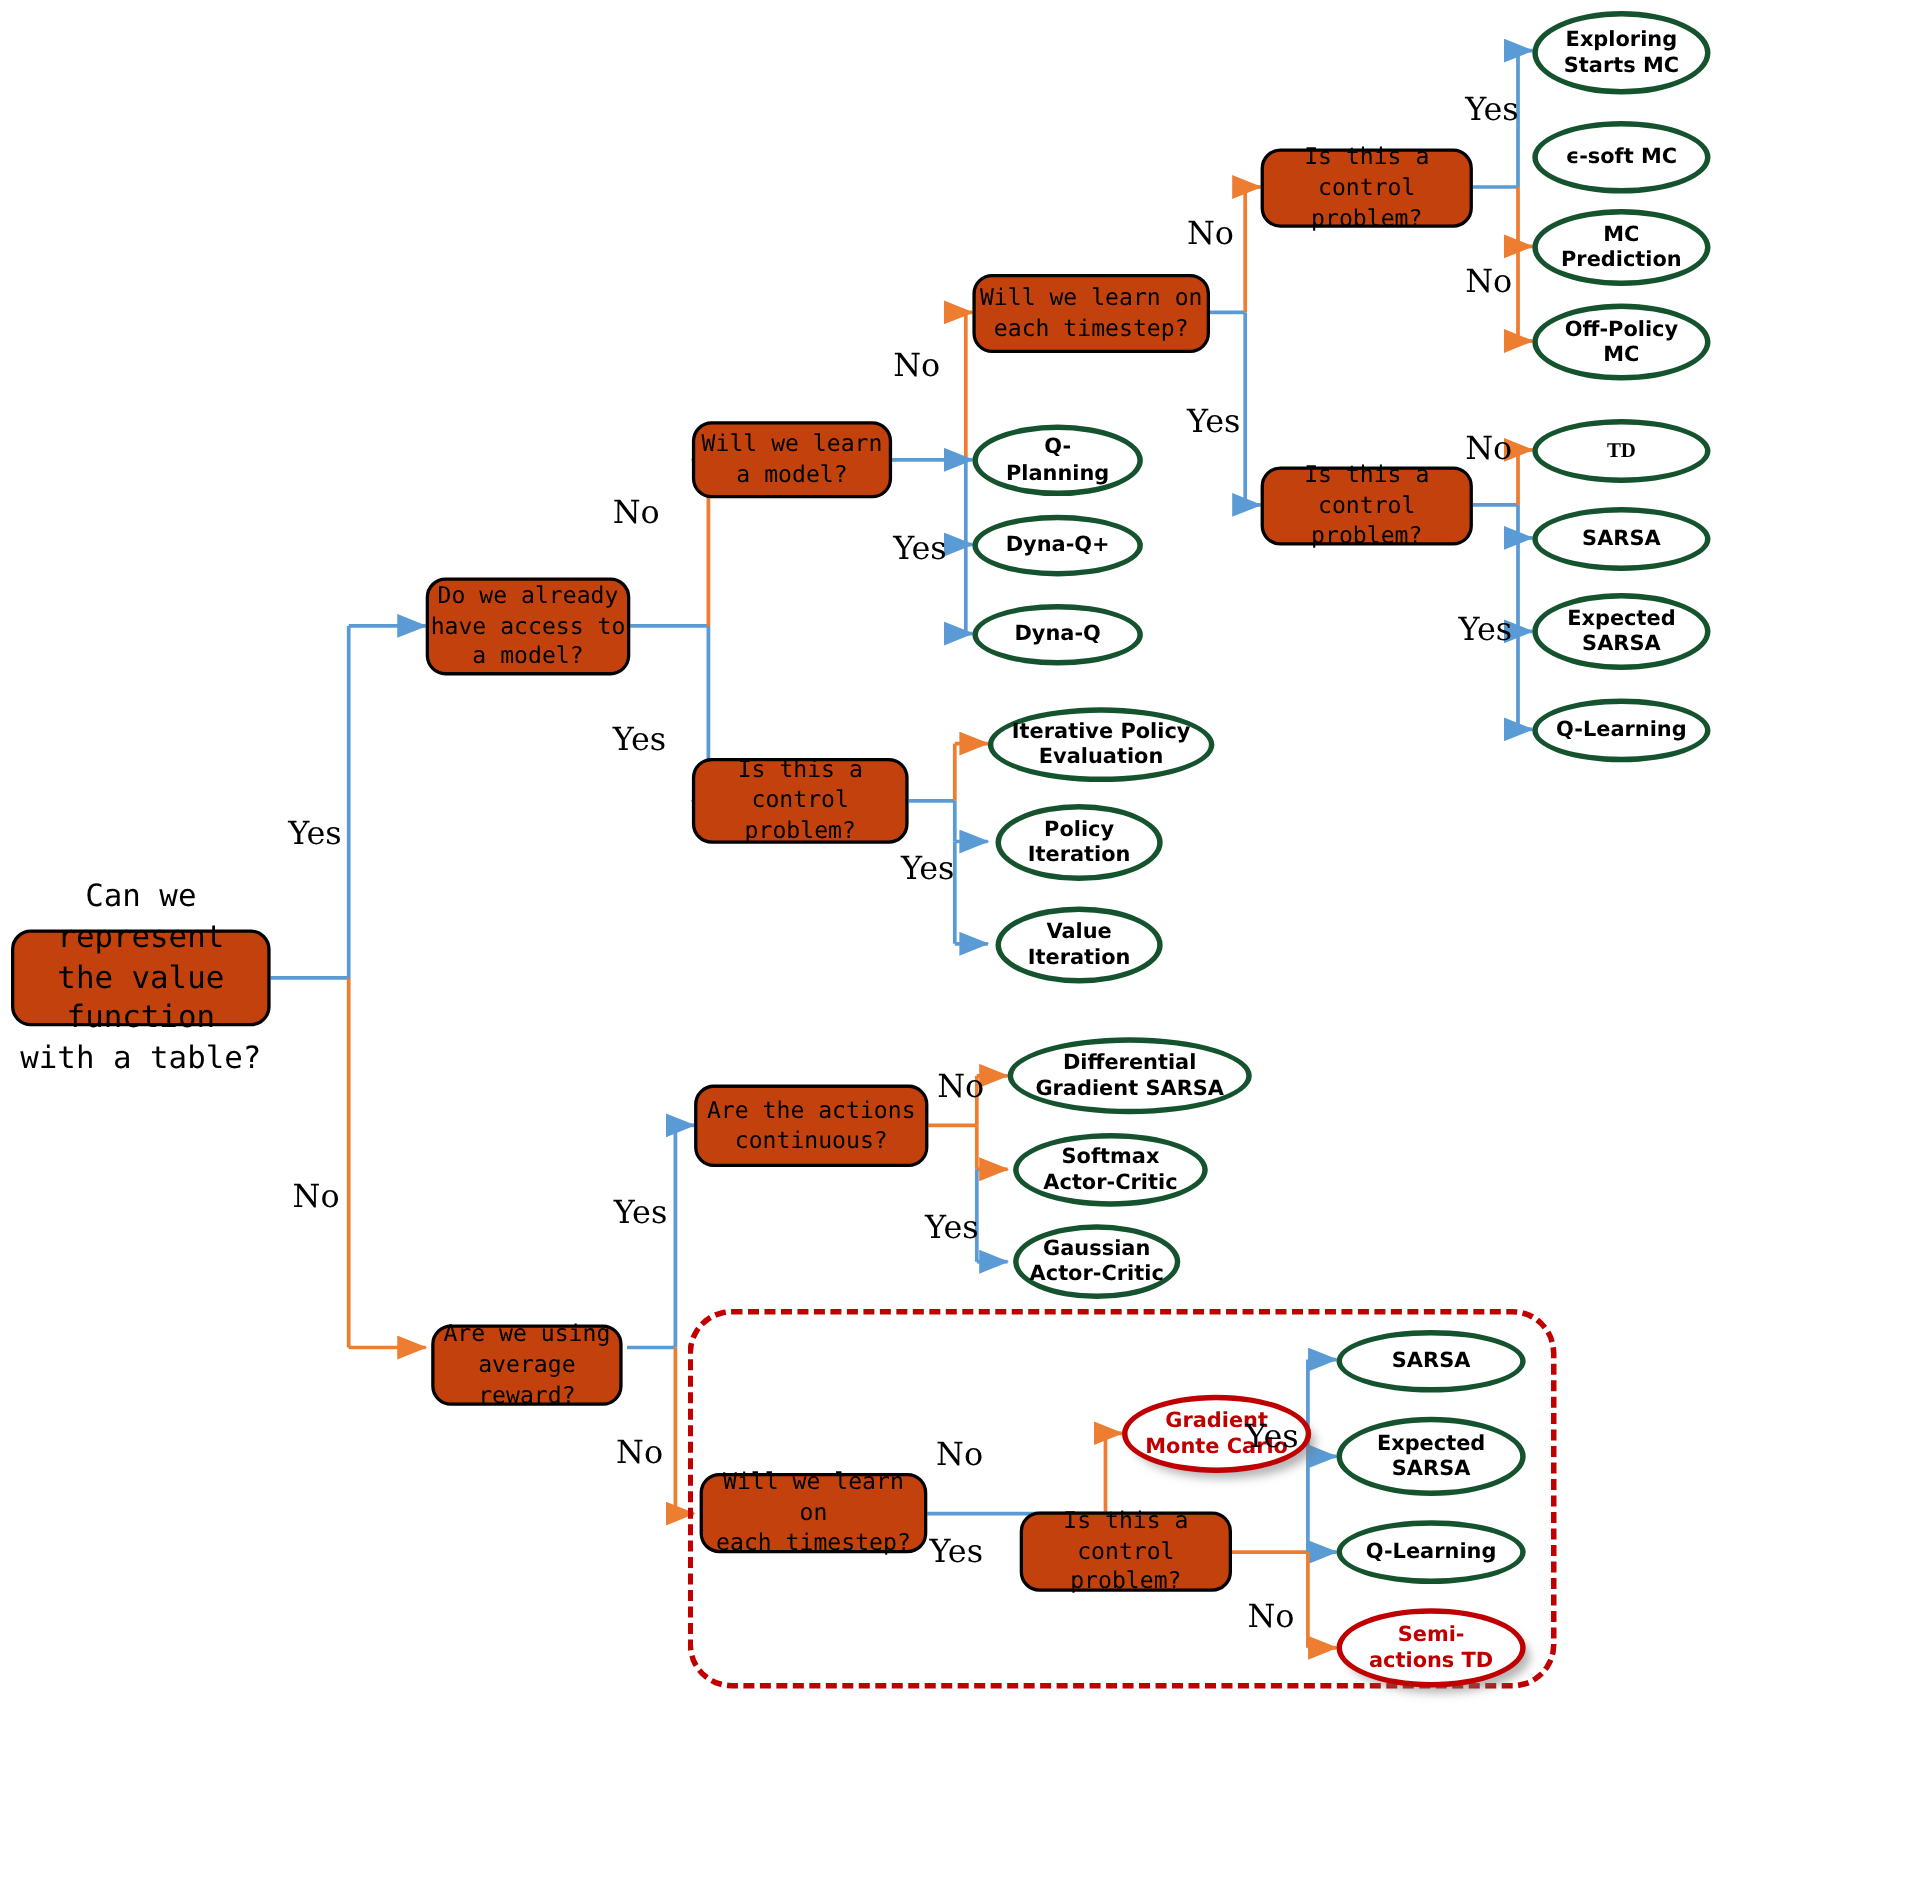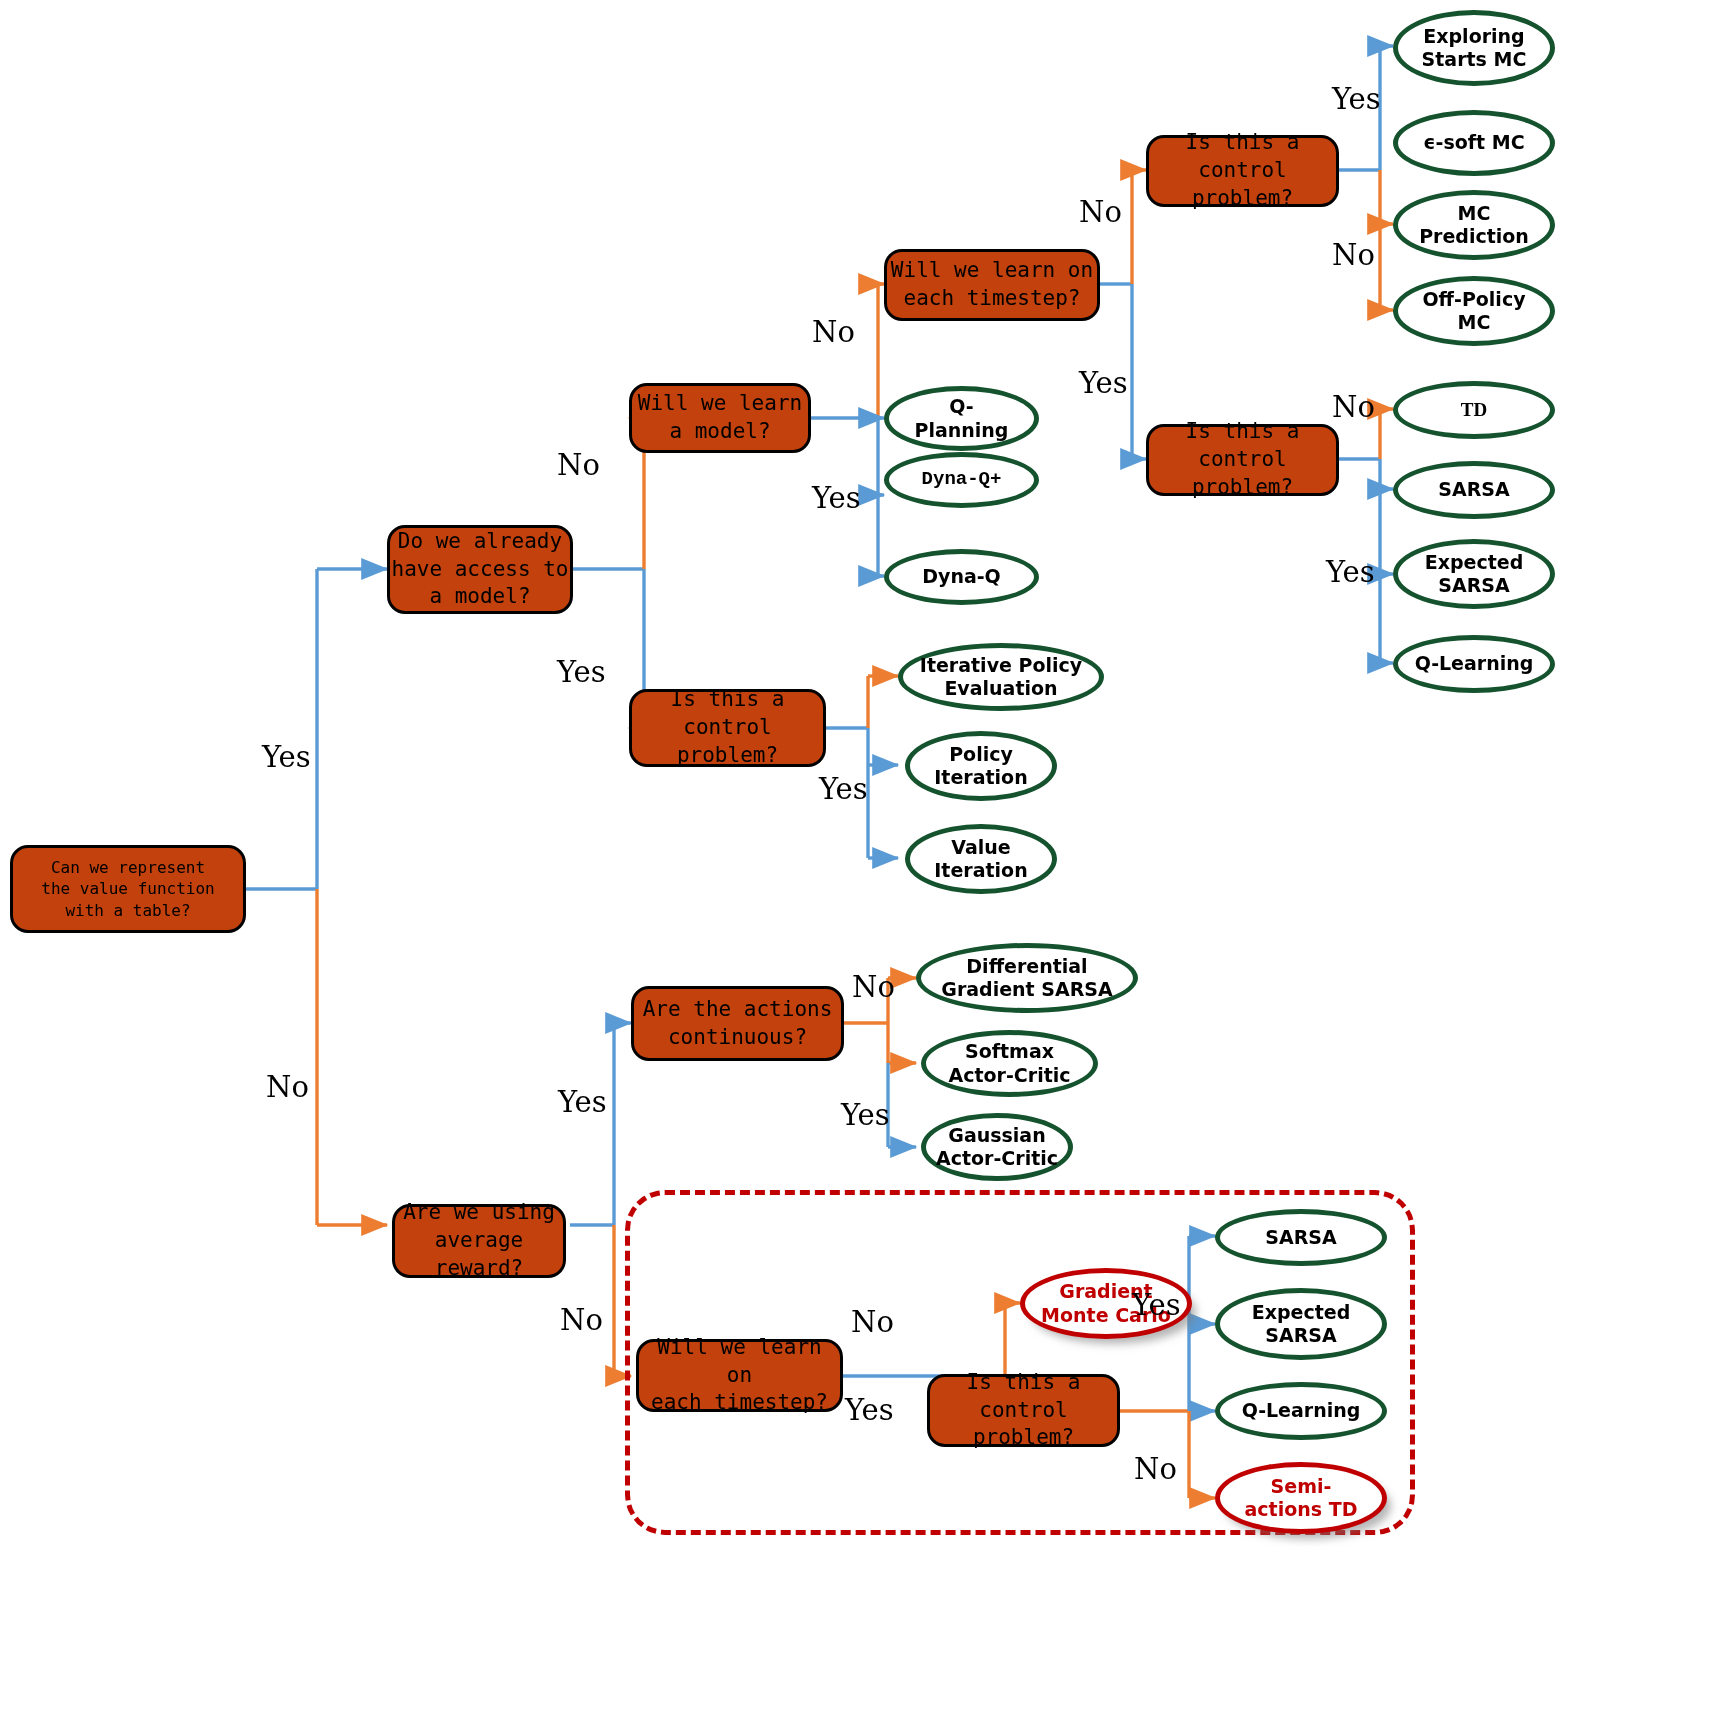--- a/index.html
+++ b/index.html
@@ -11,21 +11,21 @@
   .dec{border:3px solid #000;border-radius:18px;background:#c2410c;
        font-family:"DejaVu Sans Mono","Liberation Mono",monospace;
        font-size:21px;line-height:1.32;color:#000;letter-spacing:0px;}
   .leaf{border:5px solid #14532d;border-radius:50%;background:#fff;
         font-family:"DejaVu Sans","Liberation Sans",sans-serif;font-weight:bold;
         font-size:19px;line-height:1.22;color:#000;}
   .leaf.hl{border-color:#C00000;color:#C00000;
            box-shadow:7px 8px 9px -3px rgba(120,120,120,0.55);}
   .elabel{position:absolute;font-family:"DejaVu Serif","Liberation Serif",serif;
           font-size:29px;color:#000;white-space:nowrap;}
-  .root{font-size:16px;}
+  .root{font-size:28px;}
   #redbox{position:absolute;border:5px dashed #C00000;border-radius:40px;
           box-sizing:border-box;pointer-events:none;}
 </style>
 </head>
 <body>
 
 <div id="stage">
 
   <svg id="wires" viewBox="0 0 1734 1720" xmlns="http://www.w3.org/2000/svg">
     <defs>
@@ -214,21 +214,21 @@
 
   <div class="node leaf" style="left:1393px;top:635px;width:162px;height:58px;">
     <span style="white-space:pre-line;">Q-Learning</span>
   </div>
 
   <div class="node leaf" style="left:884px;top:386px;width:155px;height:65px;">
     <span style="white-space:pre-line;">Q-
 Planning</span>
   </div>
 
-  <div class="node leaf" style="left:884px;top:452px;width:155px;height:56px;font-family:Liberation Mono, monospace;">
+  <div class="node leaf" style="left:884px;top:468px;width:155px;height:56px;">
     <span style="white-space:pre-line;">Dyna-Q+</span>
   </div>
 
   <div class="node leaf" style="left:884px;top:549px;width:155px;height:56px;">
     <span style="white-space:pre-line;">Dyna-Q</span>
   </div>
 
   <div class="node leaf" style="left:898px;top:643px;width:206px;height:68px;">
     <span style="white-space:pre-line;">Iterative Policy
 Evaluation</span>

